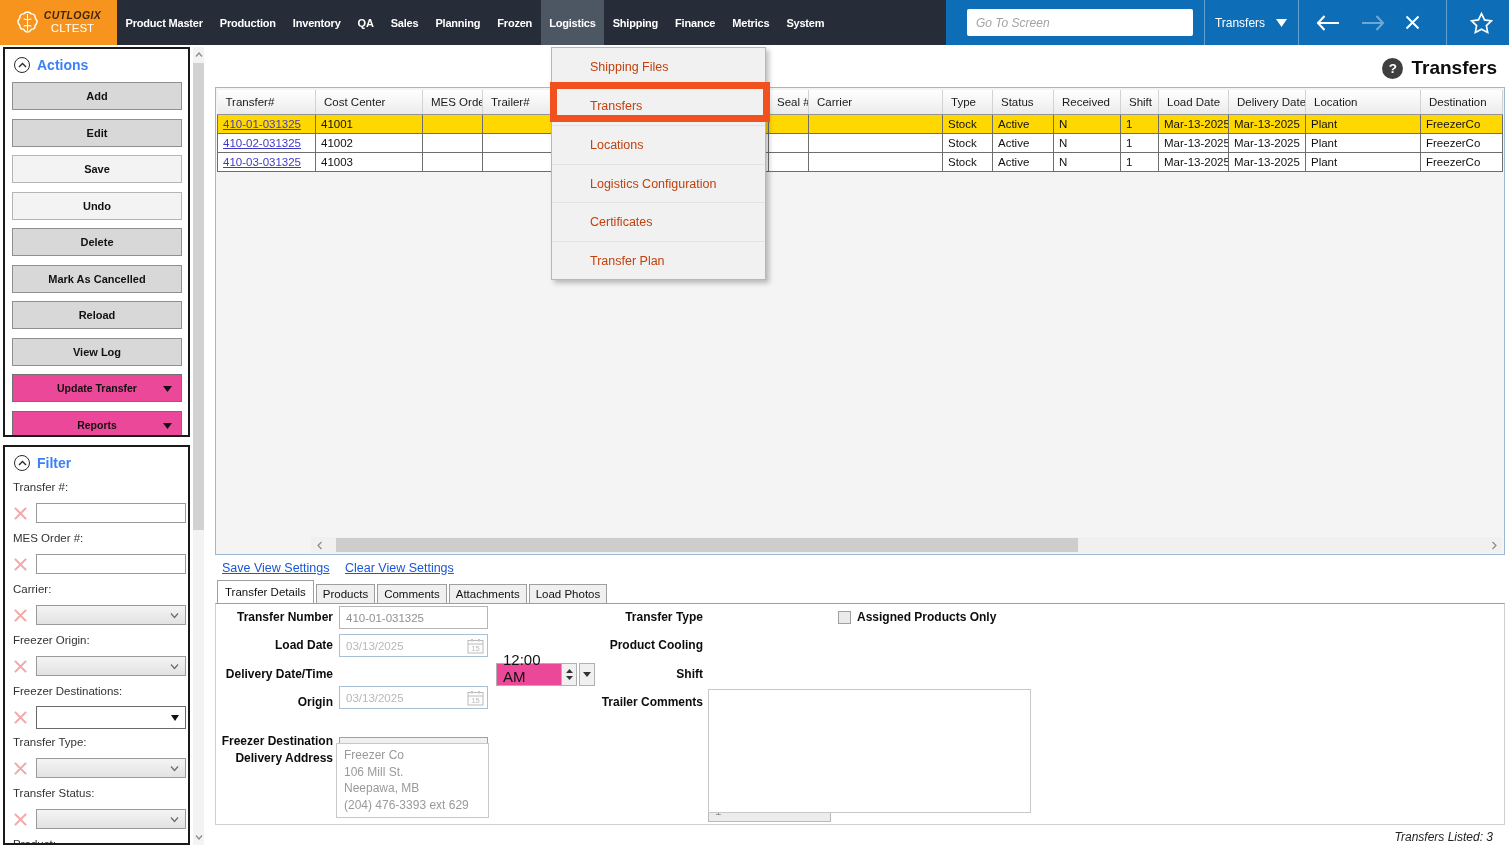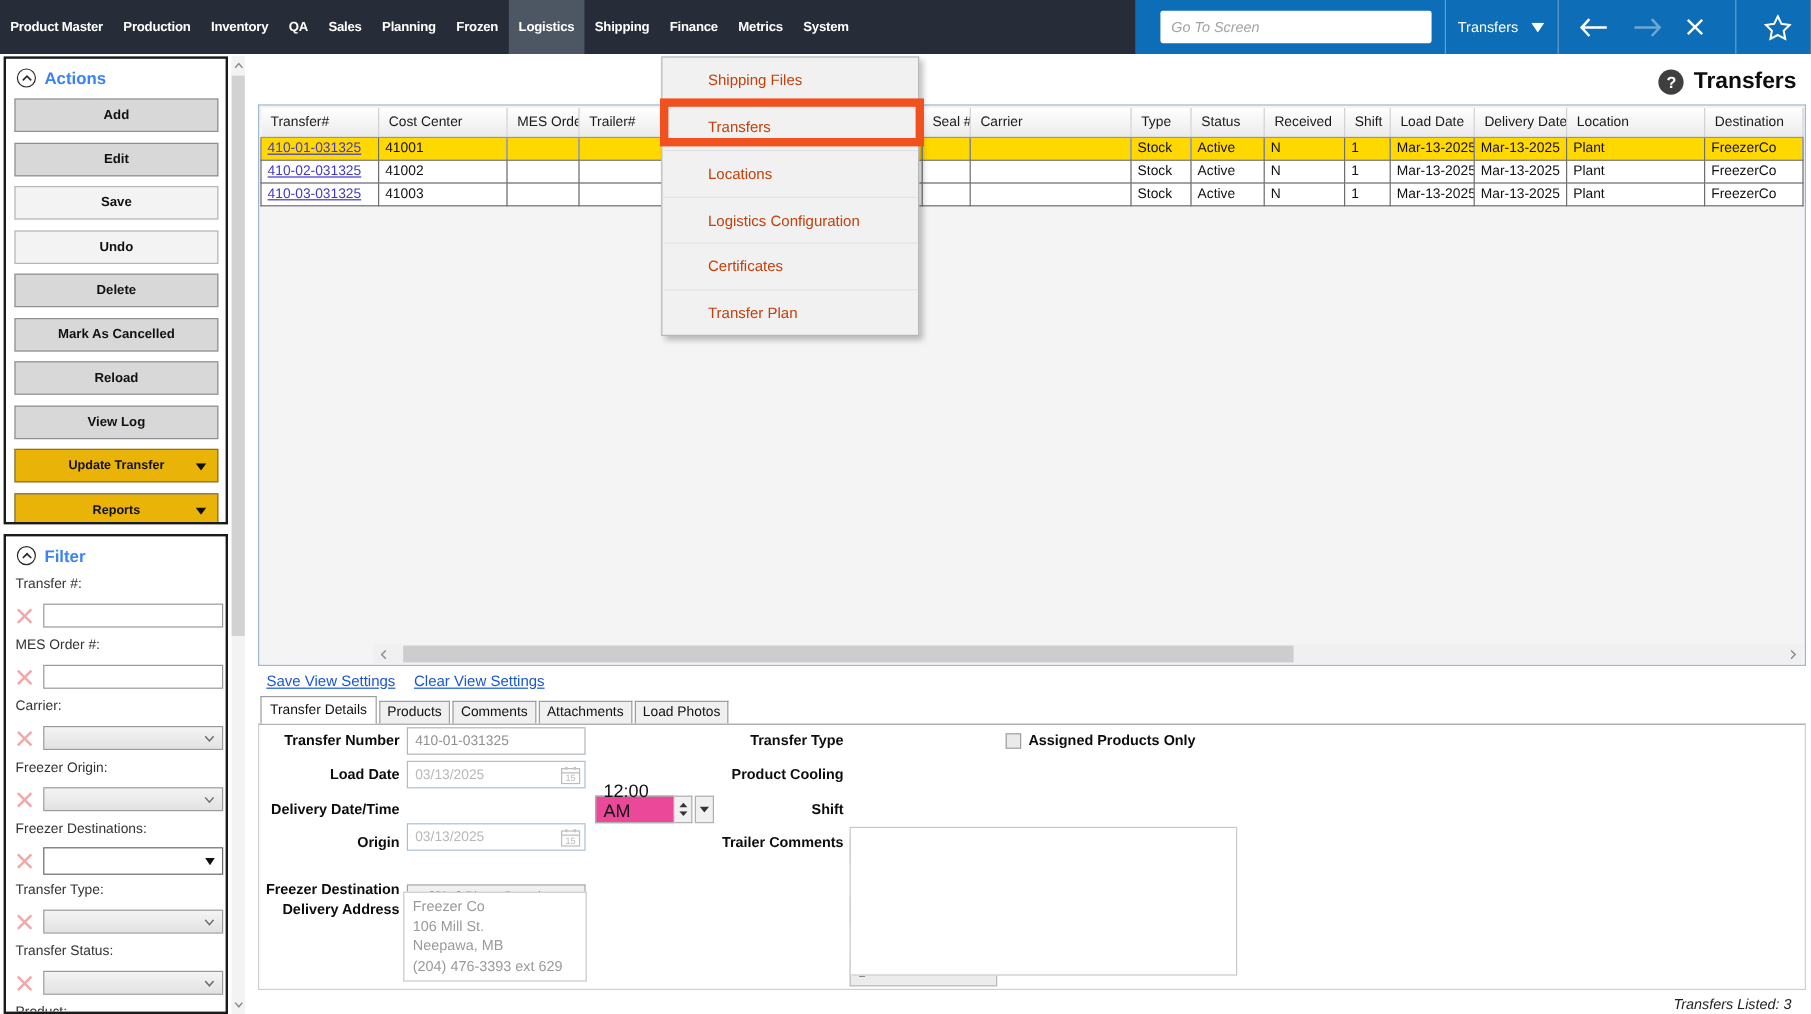--- a/index.html
+++ b/index.html
@@ -26,21 +26,21 @@
   .side-panel { position:absolute; left:3px; width:187px; background:#fff; border:2px solid #1a1a1a; overflow:hidden; }
   #actions-panel { top:47px; height:390px; }
   #filter-panel { top:445px; height:400px; }
   .panel-head { display:flex; align-items:center; gap:7px; padding:6px 0 0 9px; height:25px; }
   .panel-head .chev-circle { width:16px; height:16px; border:1.4px solid #2a2a2a; border-radius:50%; display:flex; align-items:center; justify-content:center; flex:none; }
   .panel-title { font-size:14px; font-weight:bold; color:#3b82f6; }
   .abtn { position:relative; margin:8.5px 6px 0 7px; height:28px; display:flex; align-items:center; justify-content:center; font-size:11px; font-weight:bold; color:#111; }
   .abtn:first-child { margin-top:8px; }
   .abtn.gray { background:#d8d8d8; border:1px solid #8f8f8f; }
   .abtn.light { background:#f3f3f3; border:1px solid #b5b5b5; }
-  .abtn.dropdown { background:#eab308; border:1px solid #707070; font-size:10.5px; }
+  .abtn.dropdown { background:#ec4899; border:1px solid #707070; font-size:10.5px; }
   .abtn .caret { position:absolute; right:9px; top:11px; }
 
   .fgroup-label { margin:10px 0 0 8px; font-size:11.5px; color:#333; line-height:11px; }
   .frow { display:flex; align-items:center; margin:10px 2px 0 7px; height:20px; }
   .clear-x { width:24px; flex:none; display:flex; align-items:center; justify-content:flex-start; padding-left:1px; }
   .fctrl { flex:1; height:20px; position:relative; }
   .fctrl.text { background:#fff; border:1px solid #9a9a9a; }
   .fctrl.select { background:linear-gradient(#f4f4f4,#e2e2e2); border:1px solid #9a9a9a; }
   .fctrl.combo { background:#fff; border:1px solid #6a6a6a; height:23px; }
   .sel-chev { position:absolute; right:6px; top:7px; }
@@ -101,20 +101,30 @@
   .menu-item { height:38.6px; display:flex; align-items:center; padding-left:38px; font-size:12.5px; color:#c2410c; }
   .menu-item + .menu-item { border-top:1px solid #e3e3e3; }
   #menu-highlight { position:absolute; left:550px; top:82px; width:220px; height:40px; border:7px solid #f0511e; z-index:30; }
 </style>
 </head>
 <body>
 
 <div id="app">
 
   <header id="navbar">
+    <div id="brand">
+      <svg width="23" height="27" viewBox="0 0 24 28">
+          <path d="M12 3c-2 0-3 1-4 2-2 0-4 1-4 4 0 1-2 2-2 4s1 3 2 4c0 3 2 4 4 4 1 2 2 3 4 3s3-1 4-3c2 0 4-1 4-4 1-1 2-2 2-4s-2-3-2-4c0-3-2-4-4-4-1-1-2-2-4-2z" fill="none" stroke="#ffffff" stroke-width="1.5"></path>
+          <path d="M12 5v18M8 10c2 1 6 1 8 0M8 18c2-1 6-1 8 0" stroke="#ffffff" stroke-width="1.1" fill="none"></path>
+        </svg>
+      <div class="brand-text">
+        <span class="brand-name">CUTLOGIX</span>
+        <span class="brand-env">CLTEST</span>
+      </div>
+    </div>
     <nav id="nav-items">
         <div class="nav-item">Product Master</div>
         <div class="nav-item">Production</div>
         <div class="nav-item">Inventory</div>
         <div class="nav-item">QA</div>
         <div class="nav-item">Sales</div>
         <div class="nav-item">Planning</div>
         <div class="nav-item">Frozen</div>
         <div class="nav-item active">Logistics</div>
         <div class="nav-item">Shipping</div>

